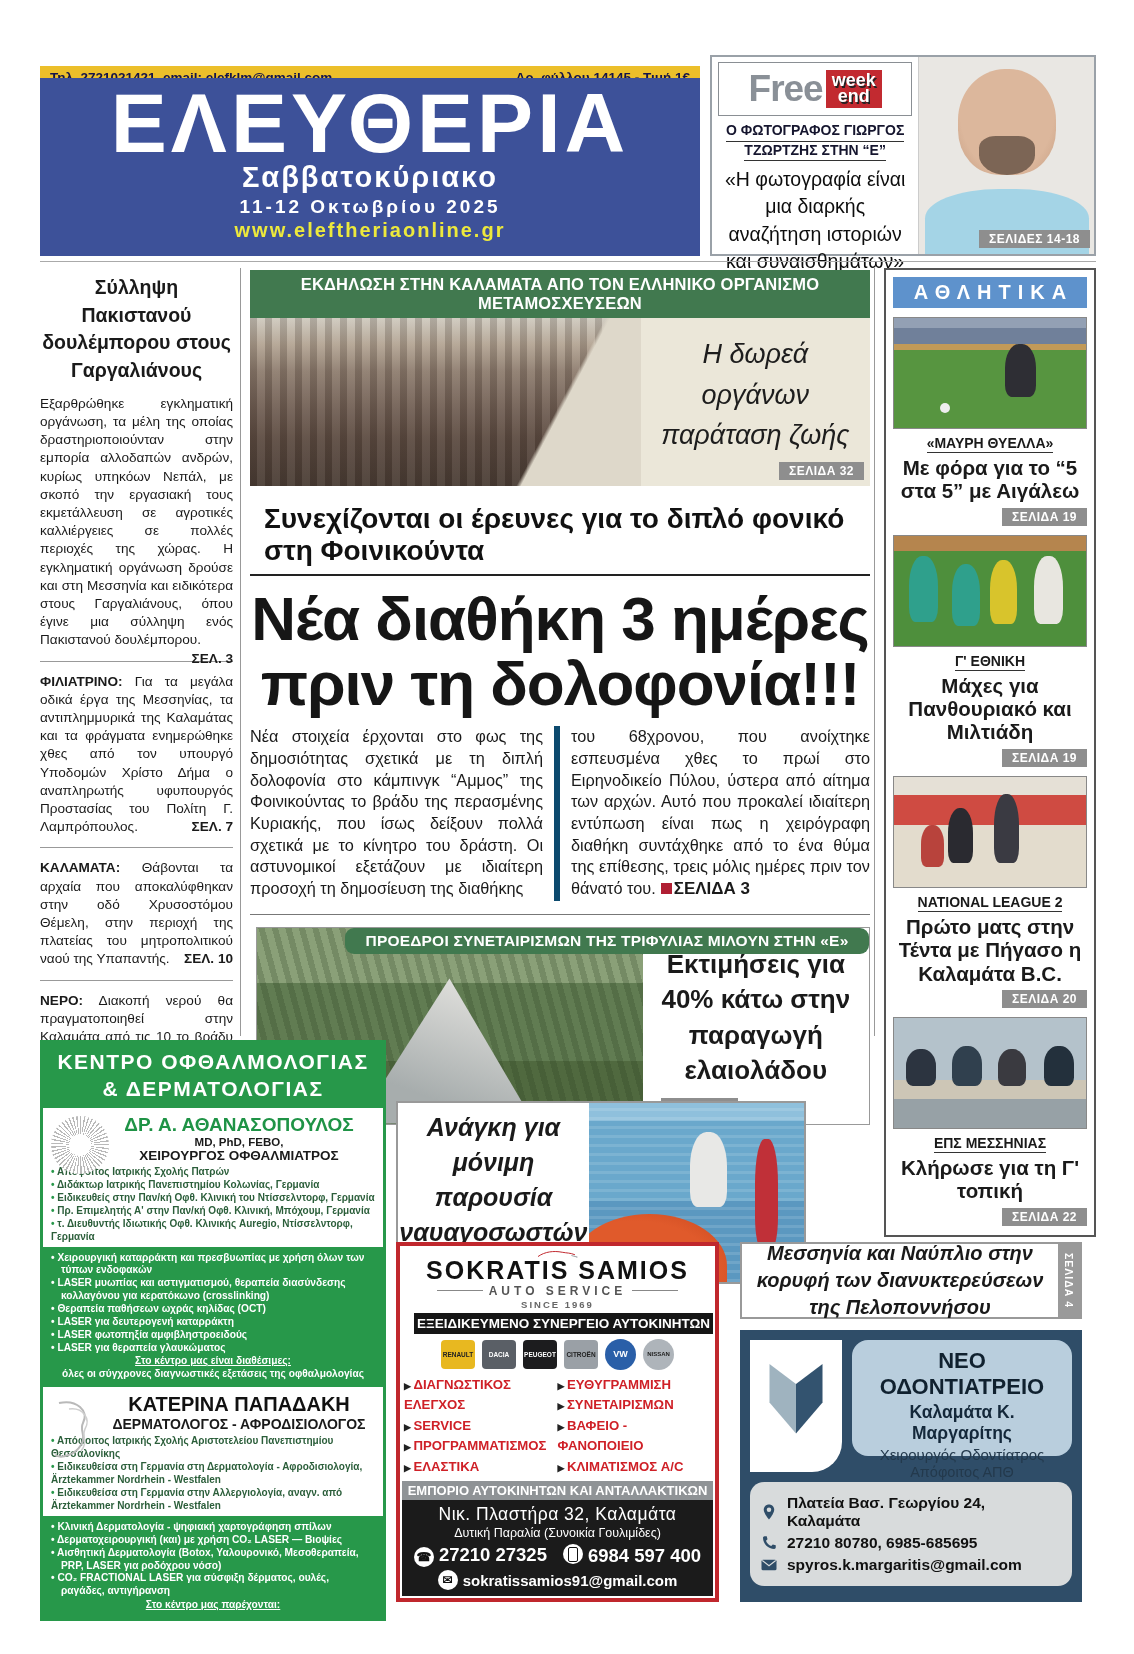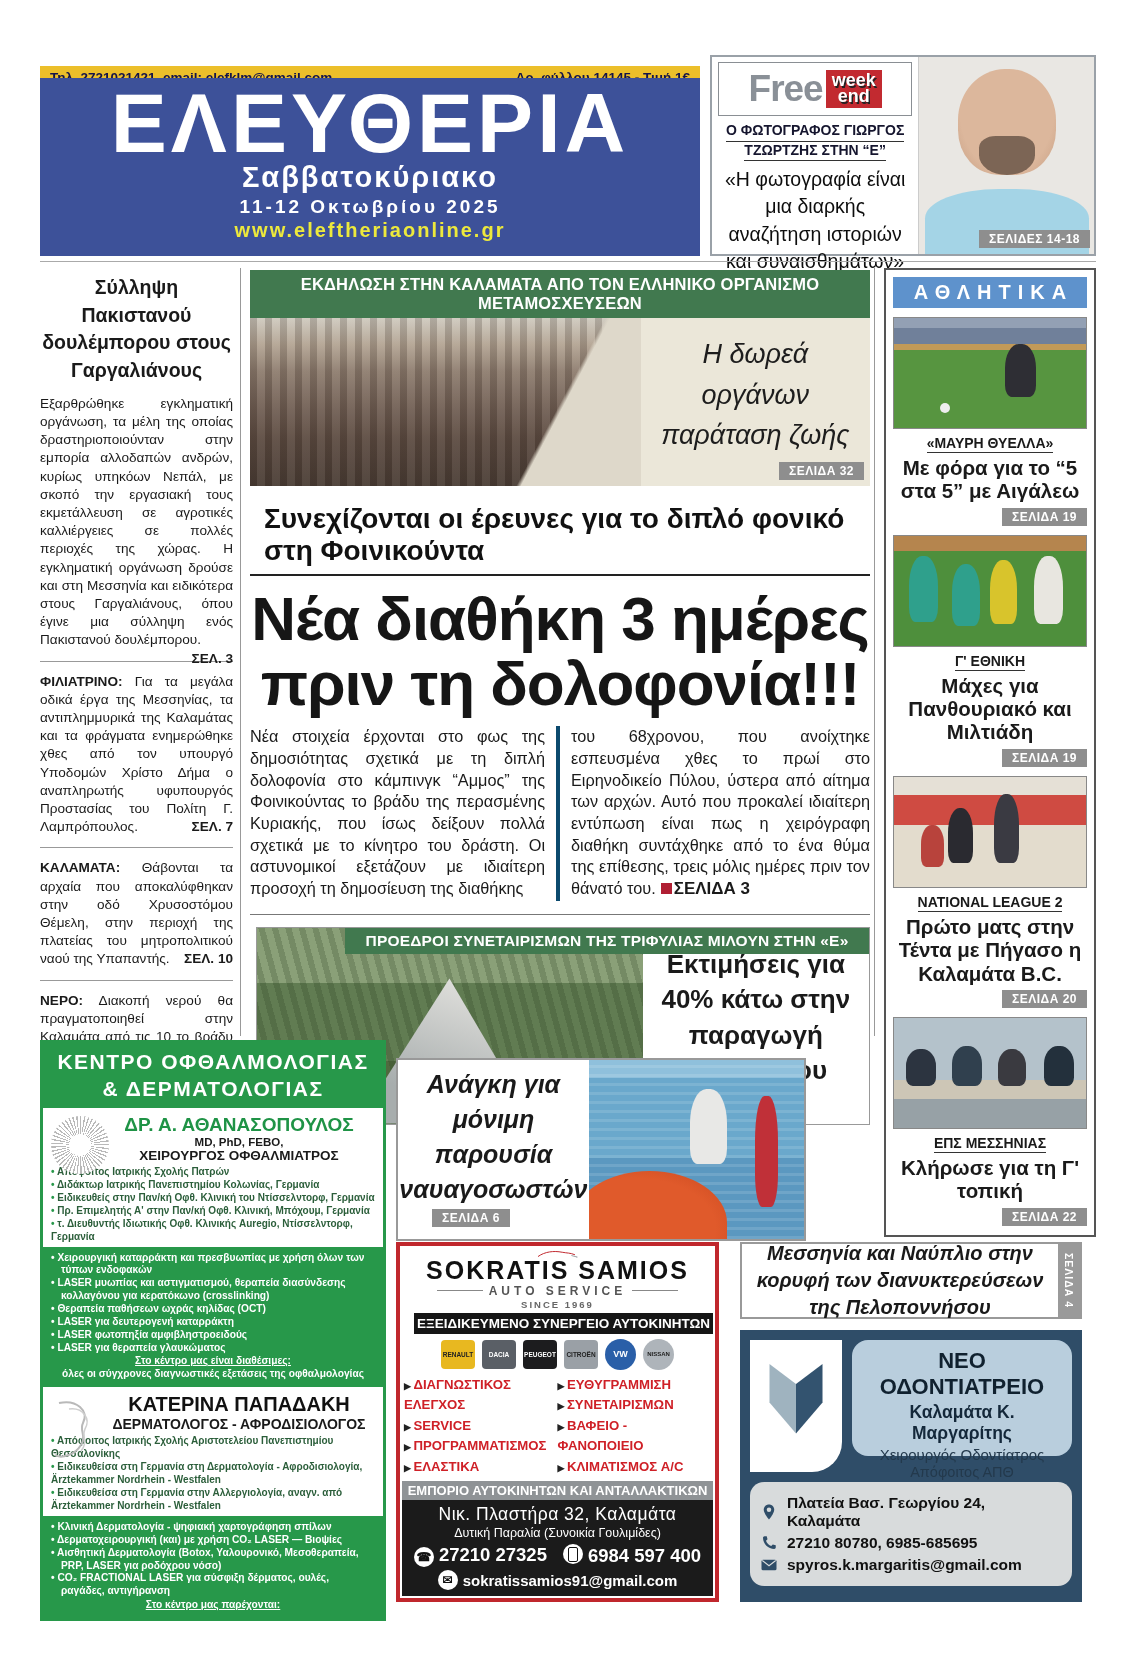--- a/index.html
+++ b/index.html
@@ -67,28 +67,28 @@
           padding:0 10px;margin-top:-14px;}
   .s1badge{position:absolute;right:6px;bottom:6px;}
 
   .kicker{margin-top:17px;font-size:28px;font-weight:bold;color:#111;border-bottom:2.5px solid #222;
           padding:0 0 7px 14px;}
   .headline{margin:10px 0 4px;font-size:62px;line-height:1.05;font-weight:800;text-align:center;
             color:#161616;letter-spacing:-1px;}
   .headline span{display:block;}
   .bodycols{display:flex;margin-top:10px;}
   .bcol{width:50%;font-size:16.3px;line-height:1.33;text-align:justify;margin:0;box-sizing:border-box;}
-  .c1{padding-right:11px;border-right:4px solid #0c4a6e;}
+  .c1{padding-right:11px;border-right:6px solid #0c4a6e;}
   .c2{padding-left:11px;}
   .redsq{display:inline-block;width:11px;height:11px;background:#b01f33;margin:0 2px 0 5px;}
   .pageref3{font-size:17px;}
   .hrule{border-top:1px solid #777;margin:13px 0 12px;}
 
   .story2{position:relative;margin-left:6px;border:1px solid #999;height:196px;}
-  .gb2{position:absolute;top:0;left:88px;right:0;z-index:2;font-size:15.5px;padding:4px 2px;}
+  .gb2{position:absolute;top:0;left:88px;right:0;z-index:2;font-size:15.5px;padding:4px 2px;border-radius:9px;}
   .s2row{display:flex;height:100%;}
   .ph-olive{width:63%;position:relative;overflow:hidden;background:
      repeating-linear-gradient(75deg,rgba(40,60,30,.22) 0 6px,transparent 6px 13px),
      linear-gradient(180deg,#8aa078 0 28%,#617c52 28% 68%,#50693f 68% 100%);}
   .tarp{position:absolute;left:26%;bottom:0;width:46%;height:74%;
         background:linear-gradient(200deg,#eceae6,#a7adad 75%);
         clip-path:polygon(52% 0,100% 100%,0 100%);}
   .s2side{flex:1;position:relative;display:flex;align-items:center;justify-content:center;background:#fff;}
   .s2head{font-size:26px;font-weight:bold;text-align:center;line-height:1.35;padding:0 8px;margin-top:-16px;}
   .s2badge{position:absolute;left:18px;bottom:8px;}
@@ -117,21 +117,21 @@
   .ph-s3 .f1{left:28%;top:28%;width:13%;height:50%;background:#2a2a30;}
   .ph-s3 .f2{left:52%;top:16%;width:13%;height:62%;background:#3a3a42;}
   .ph-s3 .f3{left:14%;top:44%;width:12%;height:38%;background:#b8433c;}
   .ph-s4{background:linear-gradient(180deg,#b4c2cb 0 56%,#cdc6b6 56% 74%,#97a1a6 74% 100%);}
   .ph-s4 .f1{left:6%;top:28%;width:16%;height:34%;background:#2c3440;}
   .ph-s4 .f2{left:30%;top:26%;width:16%;height:36%;background:#30404e;}
   .ph-s4 .f3{left:54%;top:28%;width:15%;height:34%;background:#3a3a40;}
   .ph-s4 .f4{right:6%;top:26%;width:16%;height:36%;background:#23303c;}
 
   
-  .lifeguards{position:absolute;left:396px;top:1058px;width:410px;height:183px;border:2px solid #999;
+  .lifeguards{position:absolute;left:396px;top:1101px;width:410px;height:183px;border:2px solid #999;
               display:flex;box-sizing:border-box;background:#fff;}
   .lg-left{width:47%;position:relative;display:flex;align-items:center;justify-content:center;}
   .lg-head{font-style:italic;font-weight:bold;font-size:25px;line-height:1.4;text-align:center;margin-top:-26px;}
   .lg-badge{position:absolute;left:34px;bottom:12px;}
   .ph-beach{flex:1;position:relative;overflow:hidden;background:
      repeating-linear-gradient(0deg,rgba(255,255,255,.12) 0 3px,transparent 3px 9px),
      linear-gradient(180deg,#8fc0dc 0 10%,#6aa8cc 10% 55%,#5b98c0 55% 100%);}
   .boat{position:absolute;left:-8%;bottom:-20%;width:72%;height:58%;
         background:radial-gradient(ellipse at 40% 55%,#e05a2b 0 62%,#c8481f 100%);border-radius:50% 50% 30% 30%;}
   .lguard{position:absolute;right:36%;top:16%;width:17%;height:42%;background:#e8e8e6;border-radius:45% 45% 20% 20%;}

